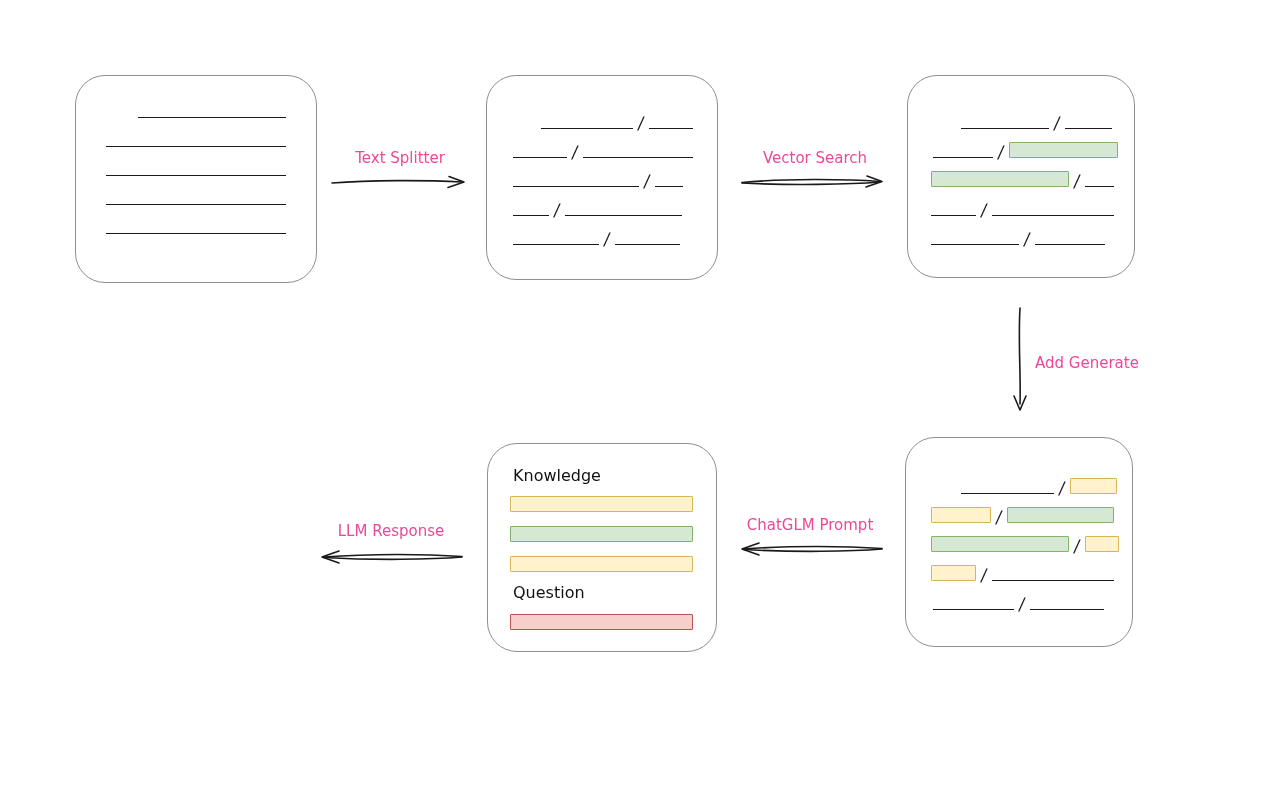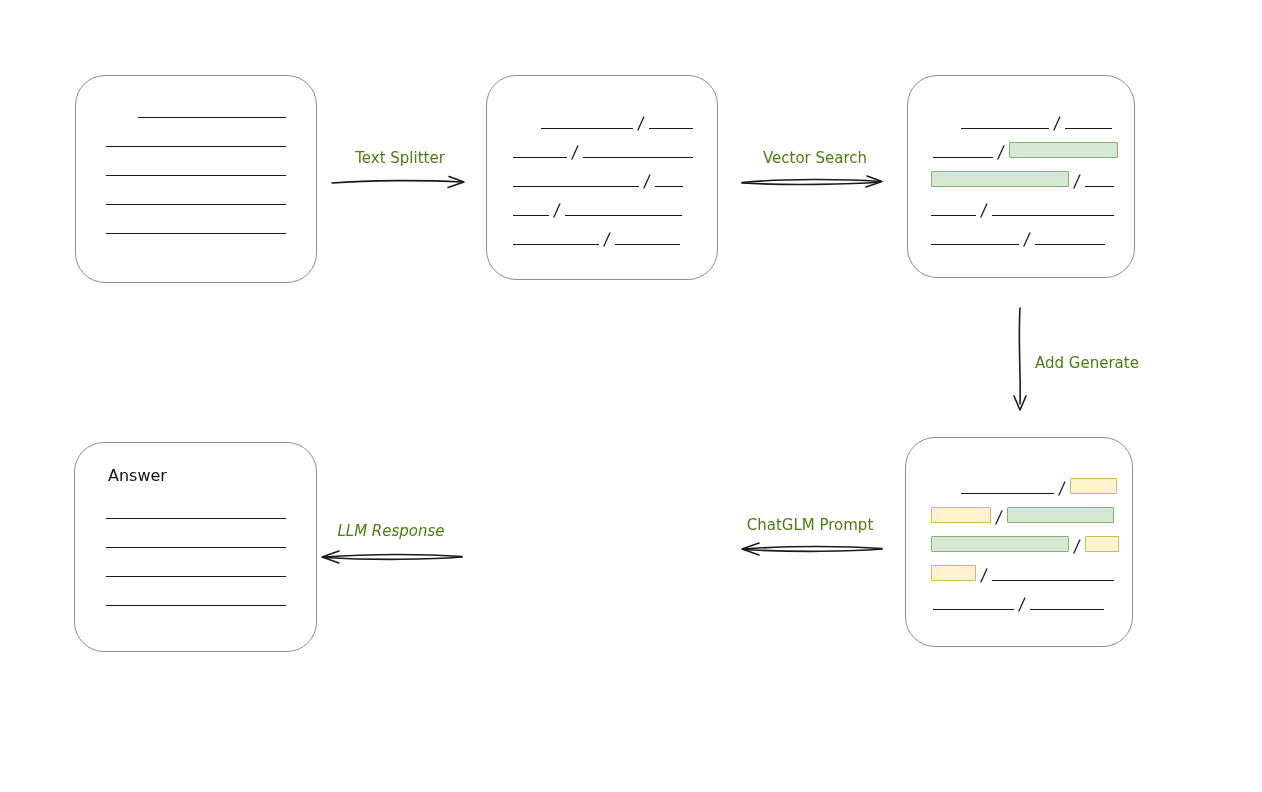--- a/index.html
+++ b/index.html
@@ -43,26 +43,26 @@
   .pbar-red{background:#f8cecc;border:1.5px solid #b85450;}
 
   .arrow-svg{position:absolute;overflow:visible;}
   .arrow-svg path,.arrow-svg polyline{fill:none;stroke:#1a1a1a;stroke-width:1.6;stroke-linecap:round;stroke-linejoin:round;}
   #arrow-text-splitter{left:330px;top:168px;}
   #arrow-vector-search{left:740px;top:168px;}
   #arrow-add-context{left:1007px;top:306px;}
   #arrow-generate-prompt{left:736px;top:536px;}
   #arrow-llm-response{left:316px;top:544px;}
 
-  .arrow-label{position:absolute;font-size:15px;color:#4d7c0f;white-space:nowrap;text-align:center;}
+  .arrow-label{position:absolute;font-size:15px;color:#ec4899;white-space:nowrap;text-align:center;}
   #label-text-splitter{left:330px;top:149px;width:140px;}
   #label-vector-search{left:740px;top:149px;width:150px;}
   #label-add-context{left:1035px;top:354px;text-align:left;}
   #label-generate-prompt{left:730px;top:516px;width:160px;}
-  #label-llm-response{left:316px;top:522px;width:150px;font-style:italic;}
+  #label-llm-response{left:316px;top:522px;width:150px;}
 
   .caption{position:absolute;left:770px;top:685px;width:420px;text-align:center;font-size:17px;color:#111;}
 </style>
 </head>
 <body>
 
 <div class="canvas">
 
   <div class="doc-box" id="box-source">
     <div class="rows pt-source">
@@ -167,38 +167,33 @@
           <div class="seg seg-line" style="width: 122px;"></div>
         </div>
         <div class="seg-row" style="padding-left: 27px;">
           <div class="seg seg-line" style="width: 81px;"></div>
           <span class="slash">/</span>
           <div class="seg seg-line" style="width: 74px;"></div>
         </div>
       </div>
   </div>
 
-
-  <div class="doc-box" id="box-answer">
-    <div class="box-label" id="answer-label">Answer</div>
-    <div class="rows pt-answer">
-        <div class="seg-row" style="padding-left: 31px;">
-          <div class="seg seg-line" style="width: 180px;"></div>
-        </div>
-        <div class="seg-row" style="padding-left: 31px;">
-          <div class="seg seg-line" style="width: 180px;"></div>
-        </div>
-        <div class="seg-row" style="padding-left: 31px;">
-          <div class="seg seg-line" style="width: 180px;"></div>
-        </div>
-        <div class="seg-row" style="padding-left: 31px;">
-          <div class="seg seg-line" style="width: 180px;"></div>
-        </div>
-      </div>
-  </div>
+  <div class="doc-box" id="box-prompt">
+    <div class="box-label" id="knowledge-label">Knowledge</div>
+    <div class="bar-stack" id="knowledge-bars">
+        <div class="pbar pbar-yellow"></div>
+        <div class="pbar pbar-green"></div>
+        <div class="pbar pbar-yellow"></div>
+      </div>
+    <div class="box-label" id="question-label">Question</div>
+    <div class="bar-stack" id="question-bars">
+        <div class="pbar pbar-red"></div>
+      </div>
+  </div>
+
 
   <svg class="arrow-svg" id="arrow-text-splitter" width="140" height="26">
     <path d="M2,15 C40,12 95,12 132,14"></path>
     <polyline points="119,8.5 134,14 118,19.5"></polyline>
   </svg>
   <div class="arrow-label" id="label-text-splitter">Text Splitter</div>
 
   <svg class="arrow-svg" id="arrow-vector-search" width="150" height="26">
     <path d="M2,14.5 C45,10.5 105,11 140,13.5"></path>
     <path d="M2,15 C50,17.5 110,16.5 140,14"></path>

